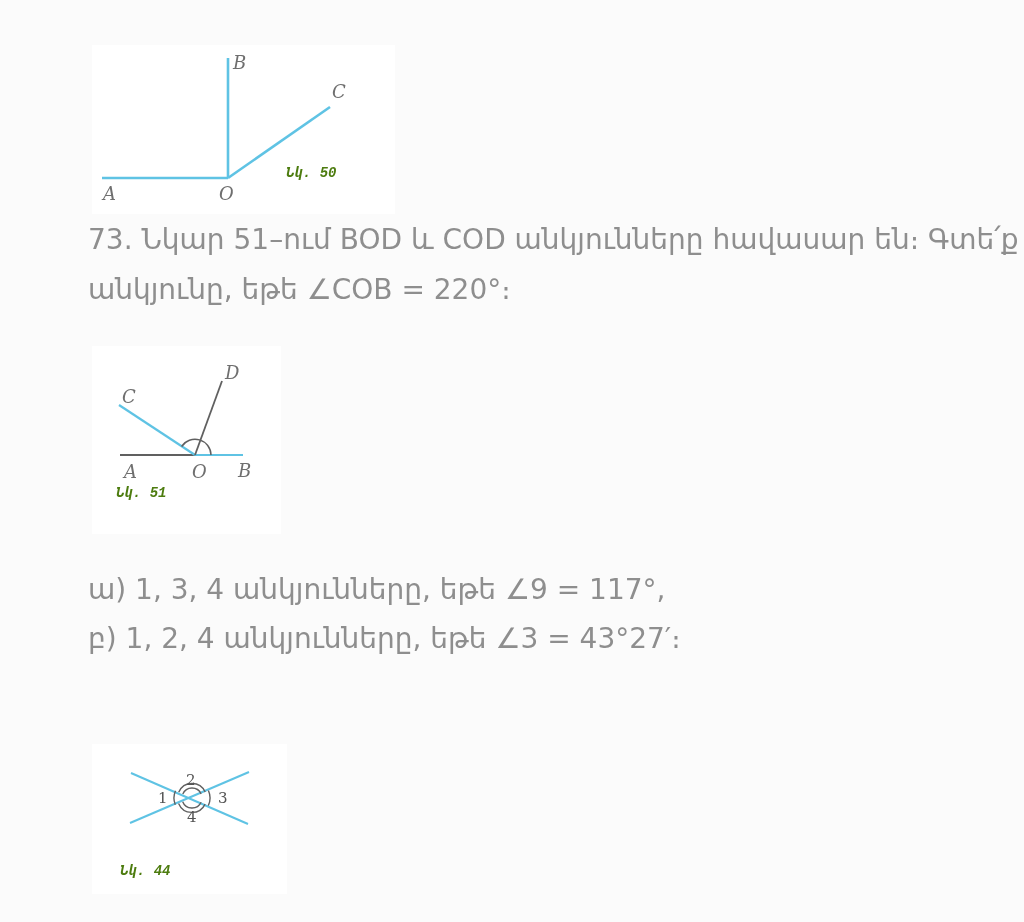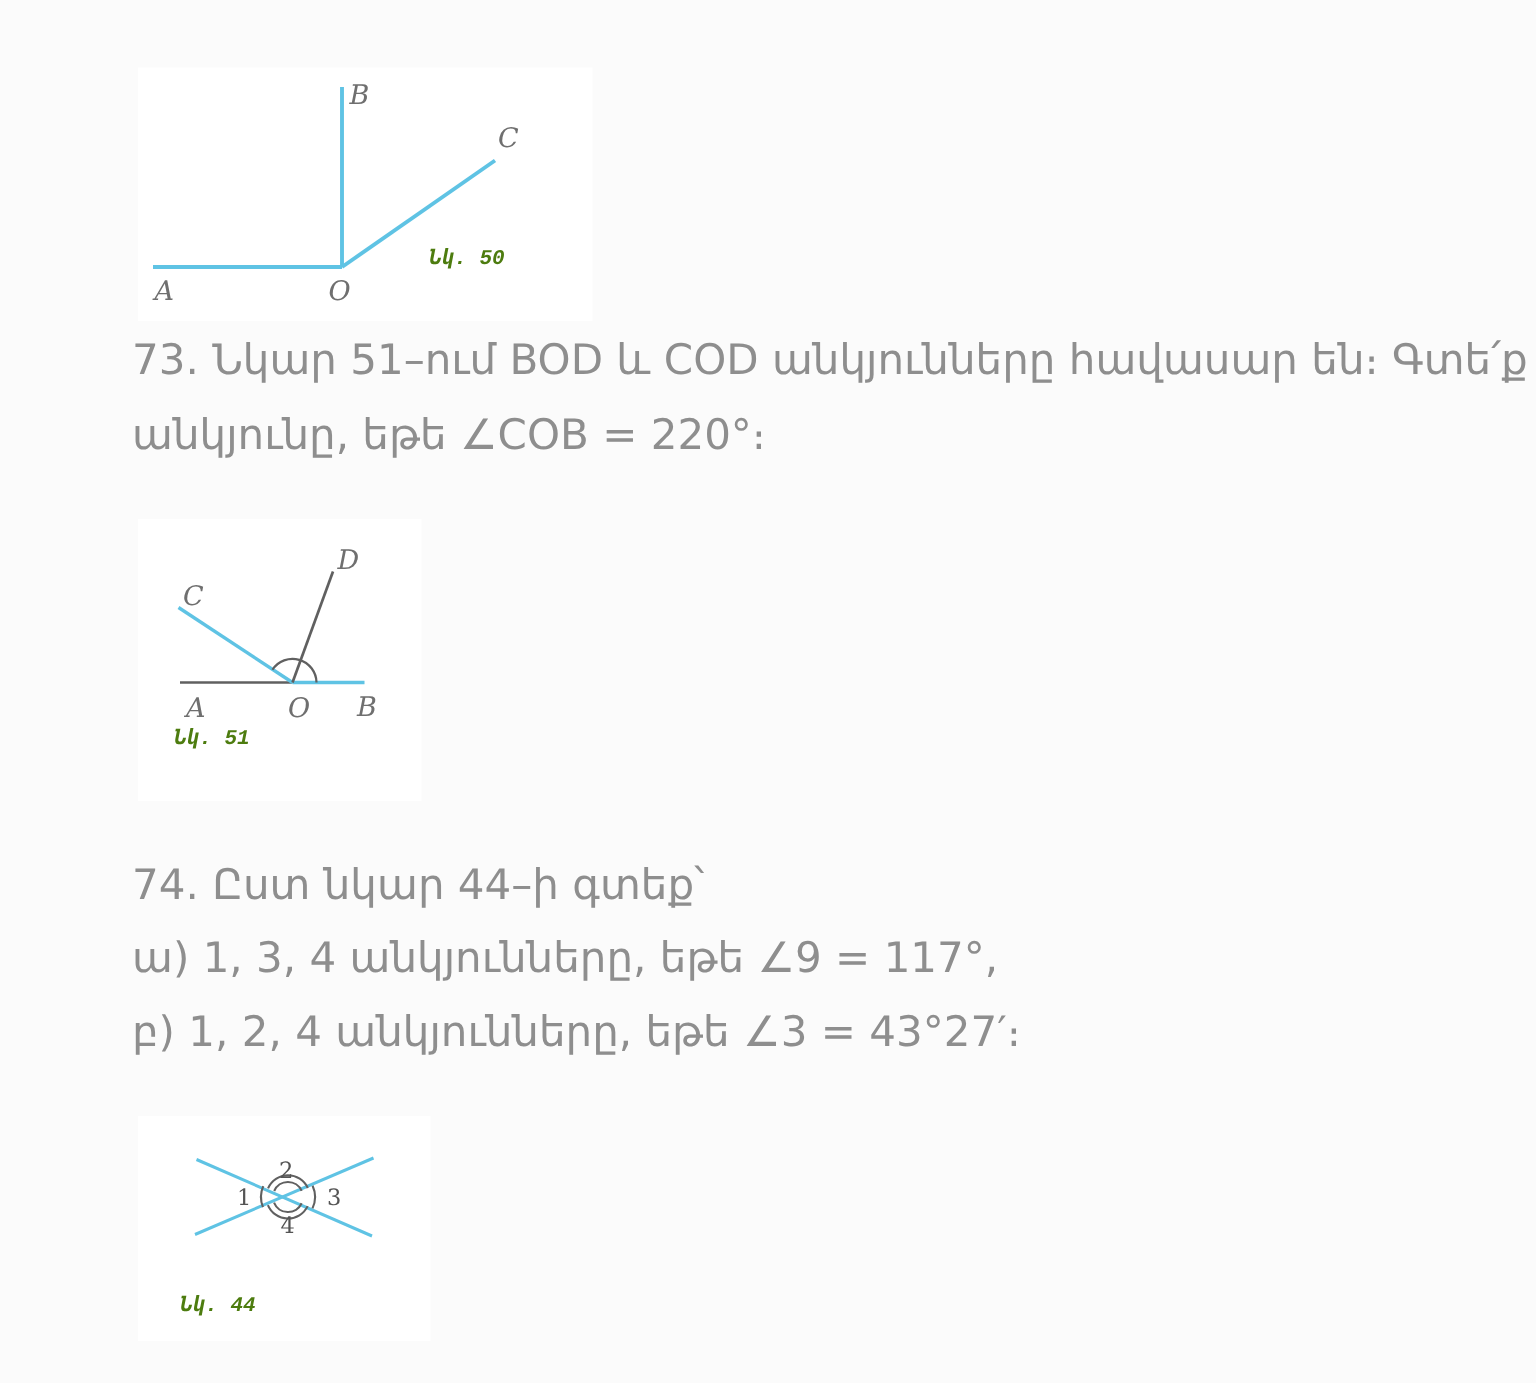--- a/index.html
+++ b/index.html
@@ -77,21 +77,20 @@
     <text x="30" y="57">C</text>
     <text x="133" y="33">D</text>
     <text x="32" y="132">A</text>
     <text x="100" y="132">O</text>
     <text x="146" y="131">B</text>
   </svg>
   <div class="fig-caption" style="left:24px; top:138px;">Նկ. 51</div>
 </div>
 
 <div class="textblock" id="problem74" style="top:565px;">
-  <div>74. Ըստ նկար 44–ի գտեք՝</div>
   <div>ա) 1, 3, 4 անկյունները, եթե ∠9 = 117°,</div>
   <div>բ) 1, 2, 4 անկյունները, եթե ∠3 = 43°27′։</div>
 </div>
 
 <div class="panel" id="fig44" style="left:92px; top:744px; width:195px; height:150px;">
   <svg width="195" height="150" viewBox="0 0 195 150">
     <line x1="39" y1="29" x2="156" y2="80" stroke="#5fc3e4" stroke-width="2"></line>
     <line x1="38" y1="79" x2="157" y2="28" stroke="#5fc3e4" stroke-width="2"></line>
     <path d="M 83.3 60.7 A 18 18 0 0 1 83.5 46.8" fill="none" stroke="#606060" stroke-width="1.4"></path>
     <path d="M 116.4 46.5 A 18 18 0 0 1 116.3 61.6" fill="none" stroke="#606060" stroke-width="1.4"></path>

